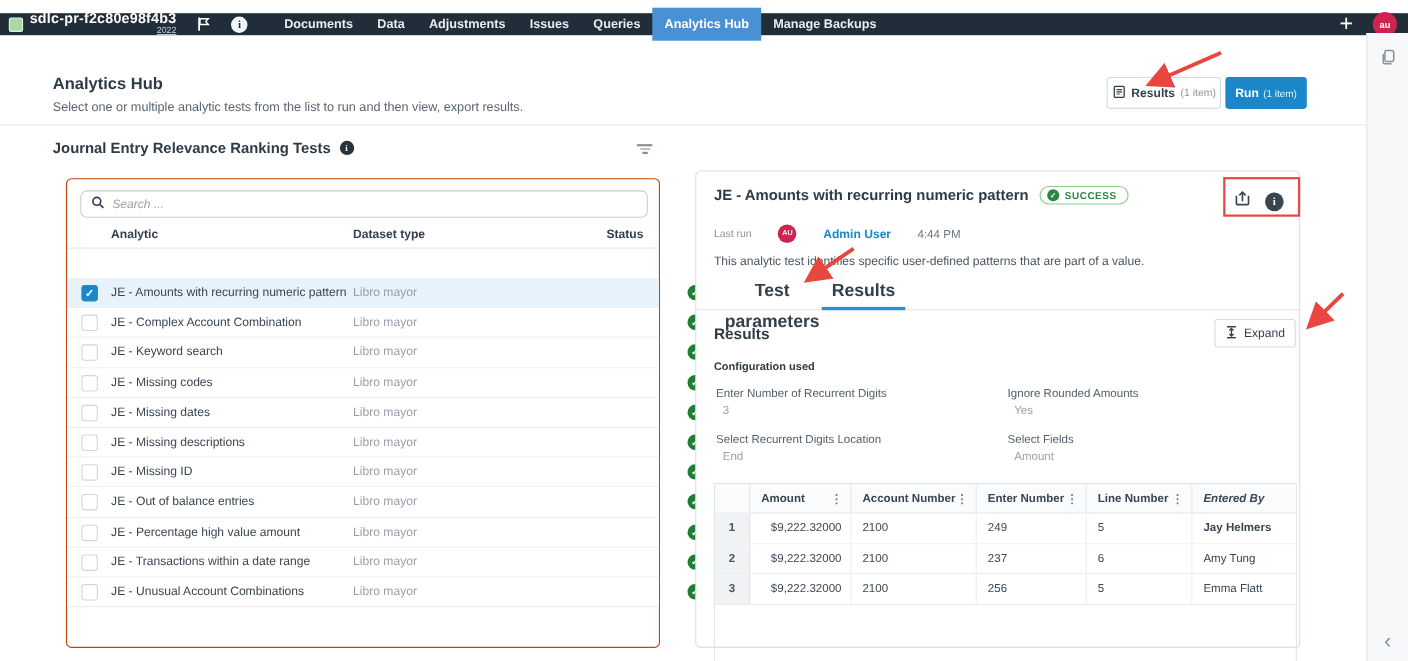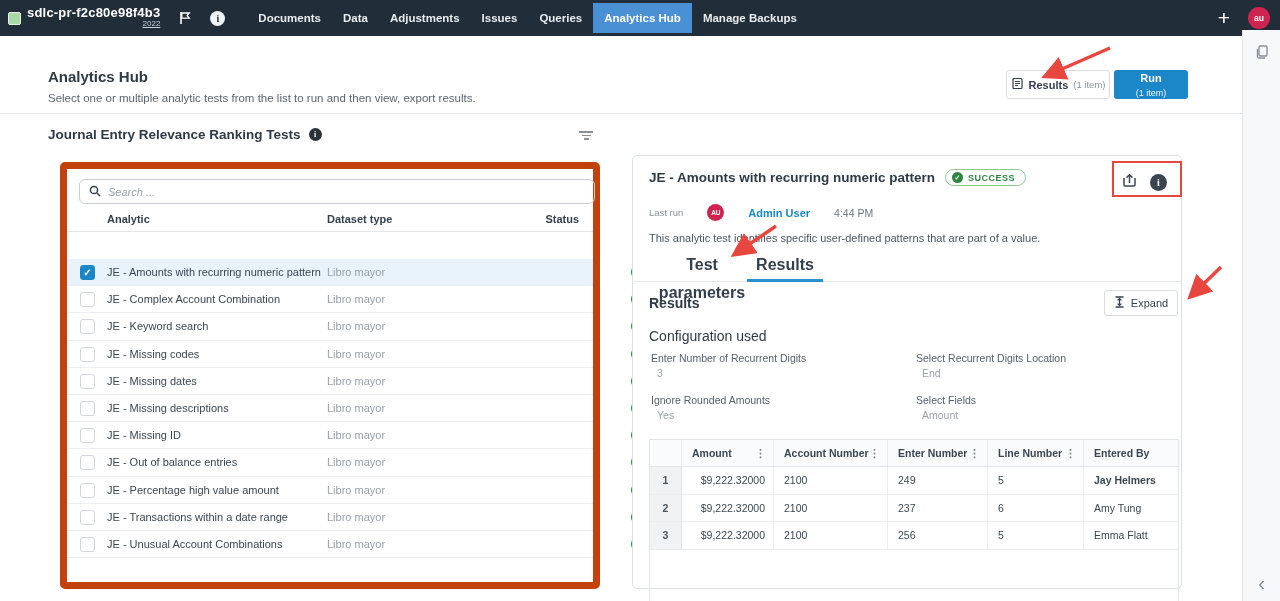--- a/index.html
+++ b/index.html
@@ -1,21 +1,21 @@
 <!DOCTYPE html>
 <html><head>
 <meta charset="utf-8">
 <style>
   * { margin:0; padding:0; box-sizing:border-box; }
   html,body { width:1280px; height:601px; }
   body { font-family:"Liberation Sans", sans-serif; background:#fff; position:relative; overflow:hidden; color:#333f4d; }
   .page { position:absolute; inset:0; }
 
   
-  .topbar { position:absolute; top:0; left:0; width:1280px; height:36px; background:#212d39; display:flex; align-items:center; }
+  .topbar { position:absolute; top:12px; left:0; width:1280px; height:20px; background:#212d39; display:flex; align-items:center; }
   .project { display:flex; align-items:center; margin-left:8px; cursor:pointer; }
   .proj-icon { width:13px; height:13px; background:#a9d9a9; border:1px solid #e2f2e2; border-radius:2px; margin-right:6px; }
   .proj-text { display:flex; flex-direction:column; line-height:11px; }
   .proj-name { color:#fff; font-size:13px; font-weight:bold; letter-spacing:.2px; }
   .proj-year { color:#c9d2da; font-size:8px; align-self:flex-end; text-decoration:underline; margin-top:0px; }
   .tb-ico { color:#fff; margin-left:18px; display:flex; align-items:center; }
   .info-circle { width:15px; height:15px; border-radius:50%; background:#f2f5f7; color:#212d39; font-size:10px; font-weight:bold; display:flex; align-items:center; justify-content:center; font-family:"Liberation Serif", serif; }
   .top-nav { display:flex; margin-left:22px; height:30px; }
   .nav-item { color:#e8ecef; font-size:11.5px; font-weight:600; padding:0 11px; line-height:30px; cursor:pointer; white-space:nowrap; }
   .nav-item.active { background:#4a90d5; color:#fff; }
@@ -26,34 +26,34 @@
   
   .right-strip { position:absolute; top:30px; right:0; width:38px; height:571px; background:#f7f8f9; border-left:1px solid #e3e5e8; display:flex; flex-direction:column; align-items:center; justify-content:space-between; padding:14px 0 6px 0; }
   .chevron-left { color:#84909c; font-size:20px; cursor:pointer; }
 
   
   .page-title { position:absolute; left:48px; top:68px; font-size:15px; font-weight:bold; color:#2e3a46; }
   .page-subtitle { position:absolute; left:48px; top:92px; font-size:11.5px; color:#5a6570; }
   .btn-results { position:absolute; left:1006px; top:70px; width:104px; height:29px; background:#fff; border:1px solid #d8dbde; border-radius:3px; display:flex; align-items:center; justify-content:center; gap:5px; cursor:pointer; }
   .btn-results .lbl { font-size:11px; font-weight:bold; color:#333f4d; }
   .btn-results .cnt { font-size:9.5px; color:#8b949e; }
-  .btn-run { position:absolute; left:1114px; top:70px; width:74px; height:29px; background:#1b87c9; border:none; border-radius:3px; display:flex; align-items:center; justify-content:center; gap:4px; cursor:pointer;flex-direction:column; }
+  .btn-run { position:absolute; left:1114px; top:70px; width:74px; height:29px; background:#1b87c9; border:none; border-radius:3px; display:flex; align-items:center; justify-content:center; gap:4px; cursor:pointer; }
   .btn-run .lbl { font-size:11px; font-weight:bold; color:#fff; }
   .btn-run .cnt { font-size:9px; color:rgba(255,255,255,.9); }
   .divider { position:absolute; left:0; top:113px; width:1242px; height:1px; background:#e4e7ea; }
 
   
   .section-title { position:absolute; left:48px; top:127px; font-size:13.5px; font-weight:bold; color:#2e3a46; display:flex; align-items:center; gap:8px; }
   .info-dark { width:13px; height:13px; border-radius:50%; background:#29323c; color:#fff; font-size:8px; font-weight:bold; display:inline-flex; align-items:center; justify-content:center; font-family:"Liberation Serif", serif; }
   .filter-icon { position:absolute; left:578px; top:131px; width:16px; cursor:pointer; display:flex; flex-direction:column; align-items:center; gap:2px; }
   .filter-icon i { display:block; height:1.5px; background:#8a9099; }
   .filter-icon i:nth-child(1){ width:14px; } .filter-icon i:nth-child(2){ width:9px; } .filter-icon i:nth-child(3){ width:5px; }
 
   
-  .tests-card { position:absolute; left:60px; top:162px; width:540px; height:427px; border:7px solid #c2410c; border-radius:5px; background:#fff; }
+  .tests-card { position:absolute; left:60px; top:162px; width:540px; height:427px; border:1px solid #c2410c; border-radius:5px; background:#fff; }
   .search-box { position:absolute; left:12px; top:10px; width:516px; height:25px; border:1px solid #c9cdd1; border-radius:6px; display:flex; align-items:center; padding:0 9px; gap:7px; }
   .search-box input { border:none; outline:none; flex:1; font-size:11px; font-style:italic; color:#333f4d; font-family:"Liberation Sans", sans-serif; background:transparent; }
   .search-box input::placeholder { color:#9aa2ab; }
   .list-header { position:absolute; left:0; top:40px; width:100%; height:23px; border-bottom:1px solid #e4e7ea; font-size:11px; font-weight:bold; color:#333f4d; }
   .list-header .h-analytic { position:absolute; left:40px; top:4px; }
   .list-header .h-dataset { position:absolute; left:260px; top:4px; }
   .list-header .h-status { position:absolute; right:14px; top:4px; }
   .select-all-row { position:absolute; left:0; top:63px; width:100%; height:27px; border-bottom:1px solid #e8eaec; }
   .select-all-row .sa-label { position:absolute; left:40px; top:8px; font-size:10px; color:#333f4d; }
   .select-all-row .sa-summary { position:absolute; right:14px; top:8px; font-size:9.5px; font-style:italic; color:#333f4d; }
@@ -80,30 +80,30 @@
   .lr-user { font-size:11px; font-weight:bold; color:#1b87c9; cursor:pointer; }
   .lr-time { font-size:10.5px; color:#6b7680; }
   .d-desc { position:absolute; left:16px; top:76px; font-size:11px; color:#4a5560; }
   .tabs { position:absolute; left:0; top:95px; width:100%; height:31px; border-bottom:1px solid #e4e7ea; }
   .tab { position:absolute; top:0; height:31px; line-height:28px; text-align:center; font-size:16px; font-weight:bold; color:#333f4d; cursor:pointer; }
   .tab1 { left:14px; width:110px; }
   .tab2 { left:114px; width:76px; }
   .tab.active { border-bottom:3px solid #2b8fd0; }
   .results-heading { position:absolute; left:16px; top:139px; font-size:14px; font-weight:bold; color:#2e3a46; }
   .btn-expand { position:absolute; left:471px; top:134px; width:74px; height:26px; background:#fff; border:1px solid #d8dbde; border-radius:3px; display:flex; align-items:center; justify-content:center; gap:6px; cursor:pointer; font-size:11px; color:#333f4d; }
-  .config-heading { position:absolute; left:16px; top:172px; font-size:14px; font-weight:normal; color:#2e3a46; }
+  .config-heading { position:absolute; left:16px; top:172px; font-size:10px; font-weight:bold; color:#2e3a46; }
   .config-grid { position:absolute; left:18px; top:196px; width:500px; display:grid; grid-template-columns:265px 240px; row-gap:15px; }
   .cfg-label { font-size:10.5px; color:#55616c; }
   .cfg-value { font-size:10.5px; color:#9aa2ab; padding-left:6px; margin-top:3px; }
 
   
   .rtable { position:absolute; left:16px; top:283px; width:530px; height:297px; border:1px solid #e2e5e8; }
   .rt-header { display:flex; height:27px; background:#fafbfc; border-bottom:1px solid #e2e5e8; }
   .rt-hcell { font-size:10.5px; font-weight:bold; color:#3a4652; border-right:1px solid #e7e9eb; display:flex; align-items:center; padding-left:10px; position:relative; }
-  .rt-hcell:last-child { border-right:none; }
+  .rt-hcell:last-child { border-right:none;font-style:italic; }
   .kebab { position:absolute; right:7px; color:#767f88; font-size:11px; letter-spacing:0; cursor:pointer; }
   .rt-row { display:flex; height:27.5px; border-bottom:1px solid #ebedef; background:#fff; }
   .rt-cell { font-size:10.5px; color:#3a4652; border-right:1px solid #eceef0; display:flex; align-items:center; padding-left:10px; }
   .rt-cell:last-child { border-right:none; }
   .rt-num { background:#f1f2f3; justify-content:center; padding-left:0; border-right:1px solid #e2e5e8; color:#4a5560; font-weight:bold; }
   .rt-amount { justify-content:flex-end; padding-right:8px; padding-left:0; }
 
   
   .red-box { position:absolute; left:1112px; top:161px; width:70px; height:36px; border:2px solid #e8473f; pointer-events:none; z-index:6; }
   .arrows-overlay { position:absolute; inset:0; width:1280px; height:601px; pointer-events:none; z-index:7; }
@@ -307,26 +307,26 @@
       </span>
       <span>Expand</span>
     </button>
     <div class="config-heading">Configuration used</div>
     <div class="config-grid">
         <div class="cfg-item">
           <div class="cfg-label">Enter Number of Recurrent Digits</div>
           <div class="cfg-value">3</div>
         </div>
         <div class="cfg-item">
+          <div class="cfg-label">Ignore Rounded Amounts</div>
+          <div class="cfg-value">Yes</div>
+        </div>
+        <div class="cfg-item">
           <div class="cfg-label">Select Recurrent Digits Location</div>
           <div class="cfg-value">End</div>
-        </div>
-        <div class="cfg-item">
-          <div class="cfg-label">Ignore Rounded Amounts</div>
-          <div class="cfg-value">Yes</div>
         </div>
         <div class="cfg-item">
           <div class="cfg-label">Select Fields</div>
           <div class="cfg-value">Amount</div>
         </div>
       </div>
 
     <div class="rtable">
       <div class="rt-header">
           <div class="rt-hcell" style="width: 32px; background: rgb(250, 251, 252);"></div>

